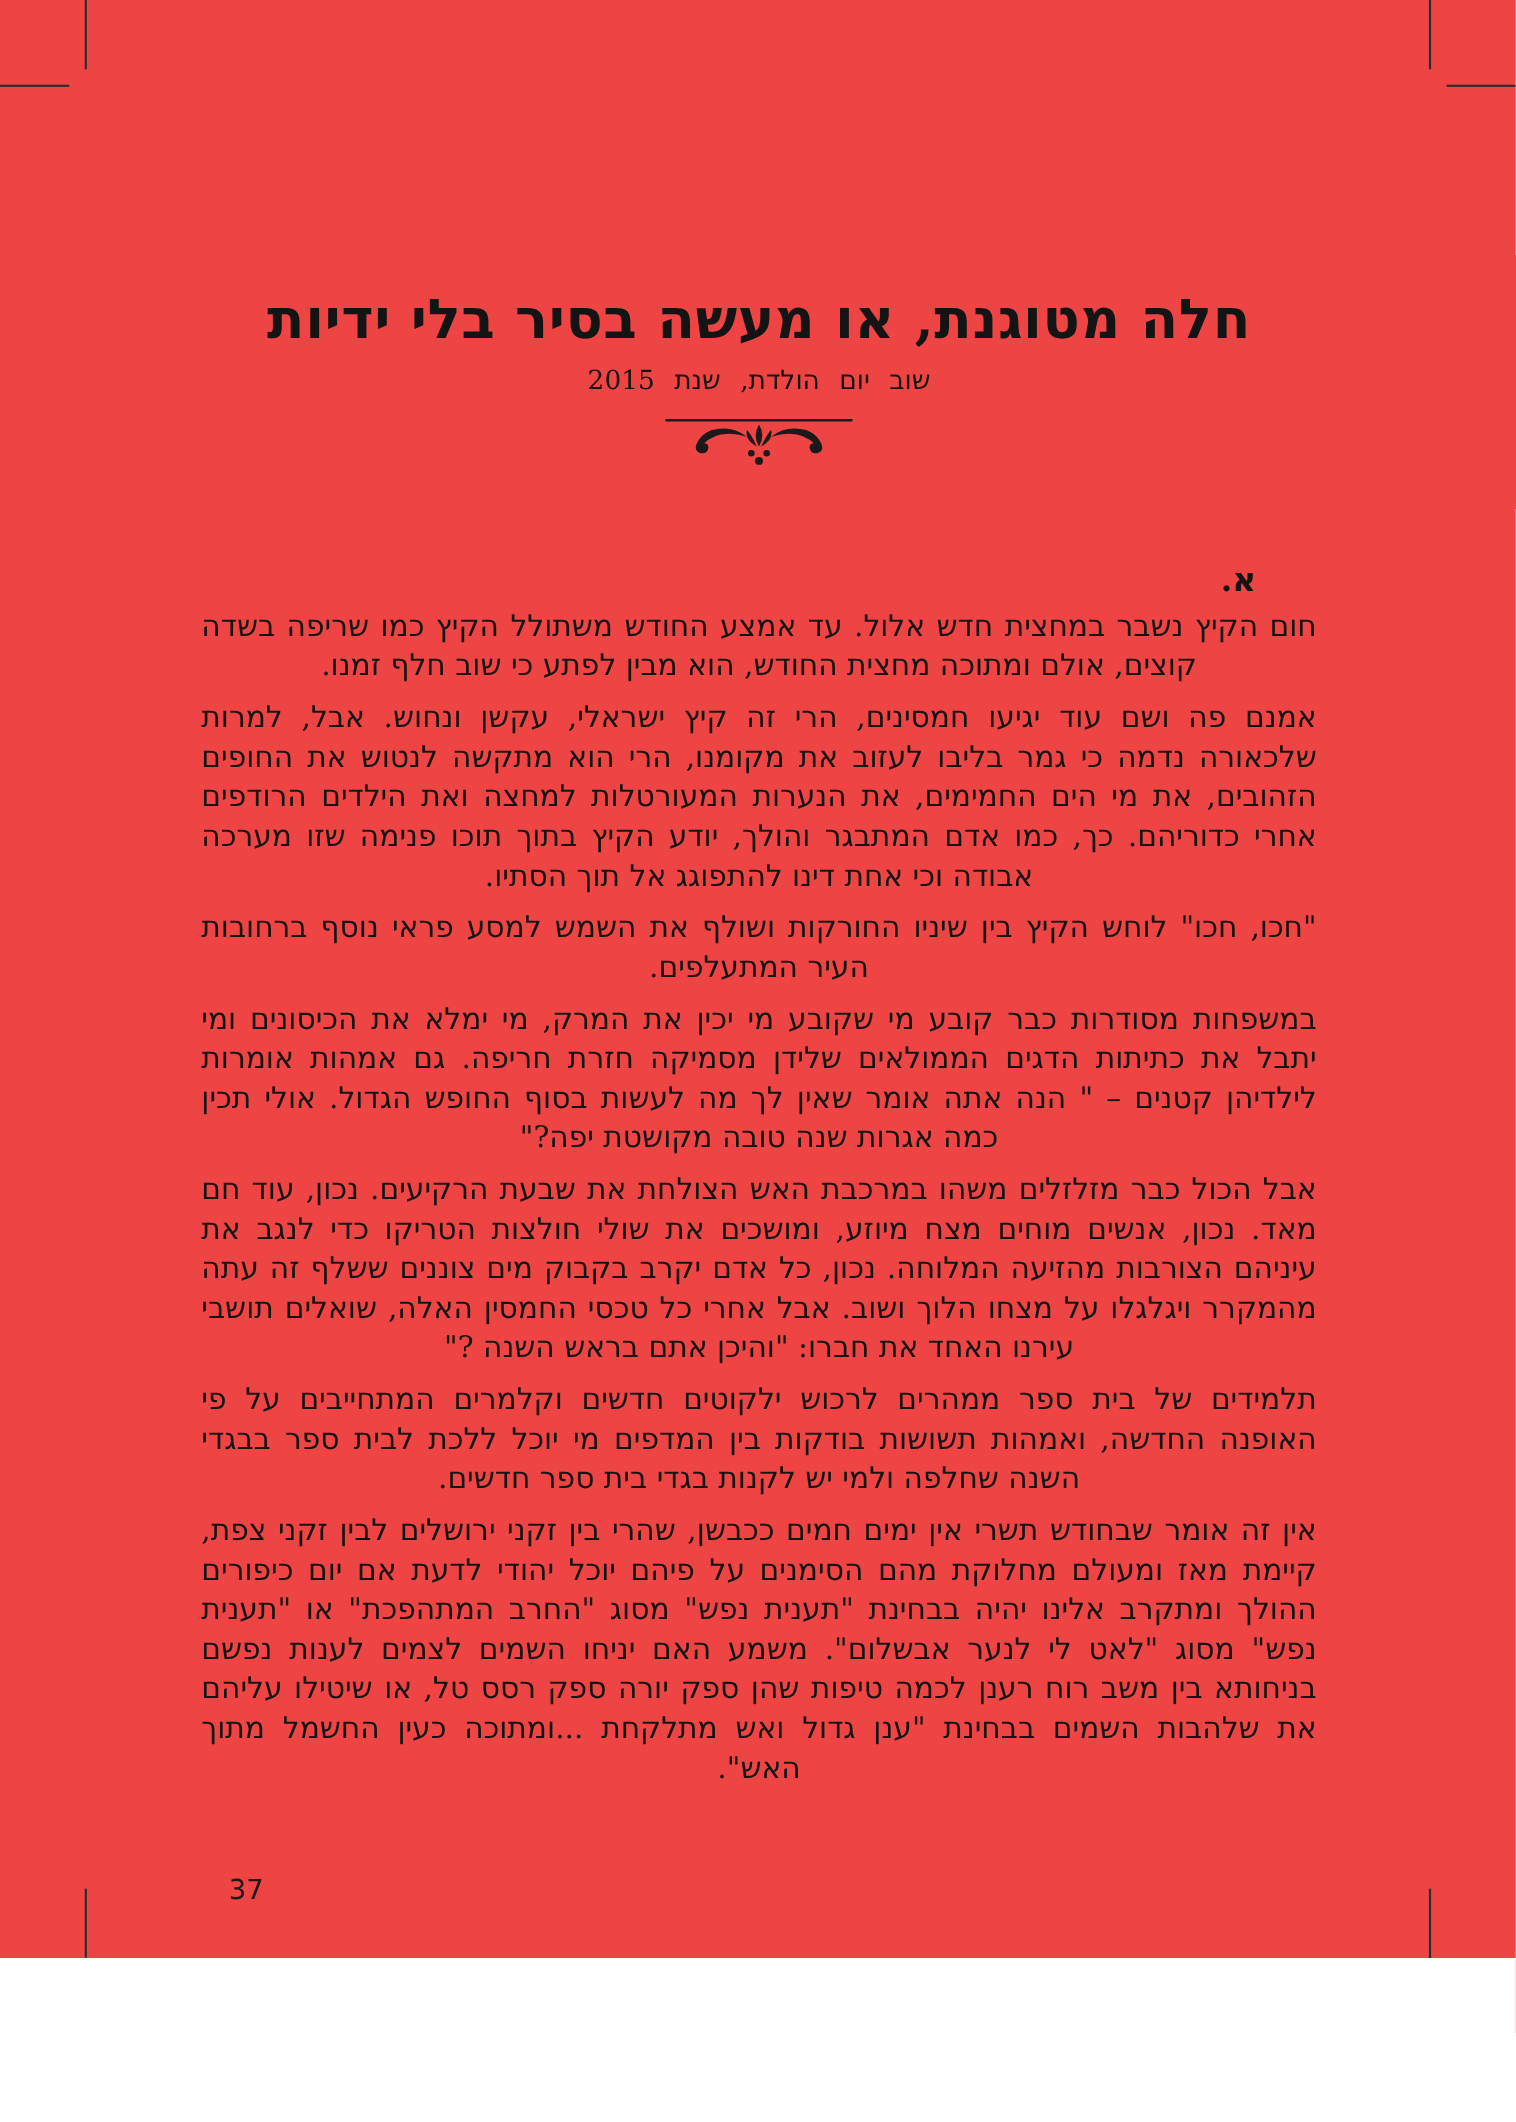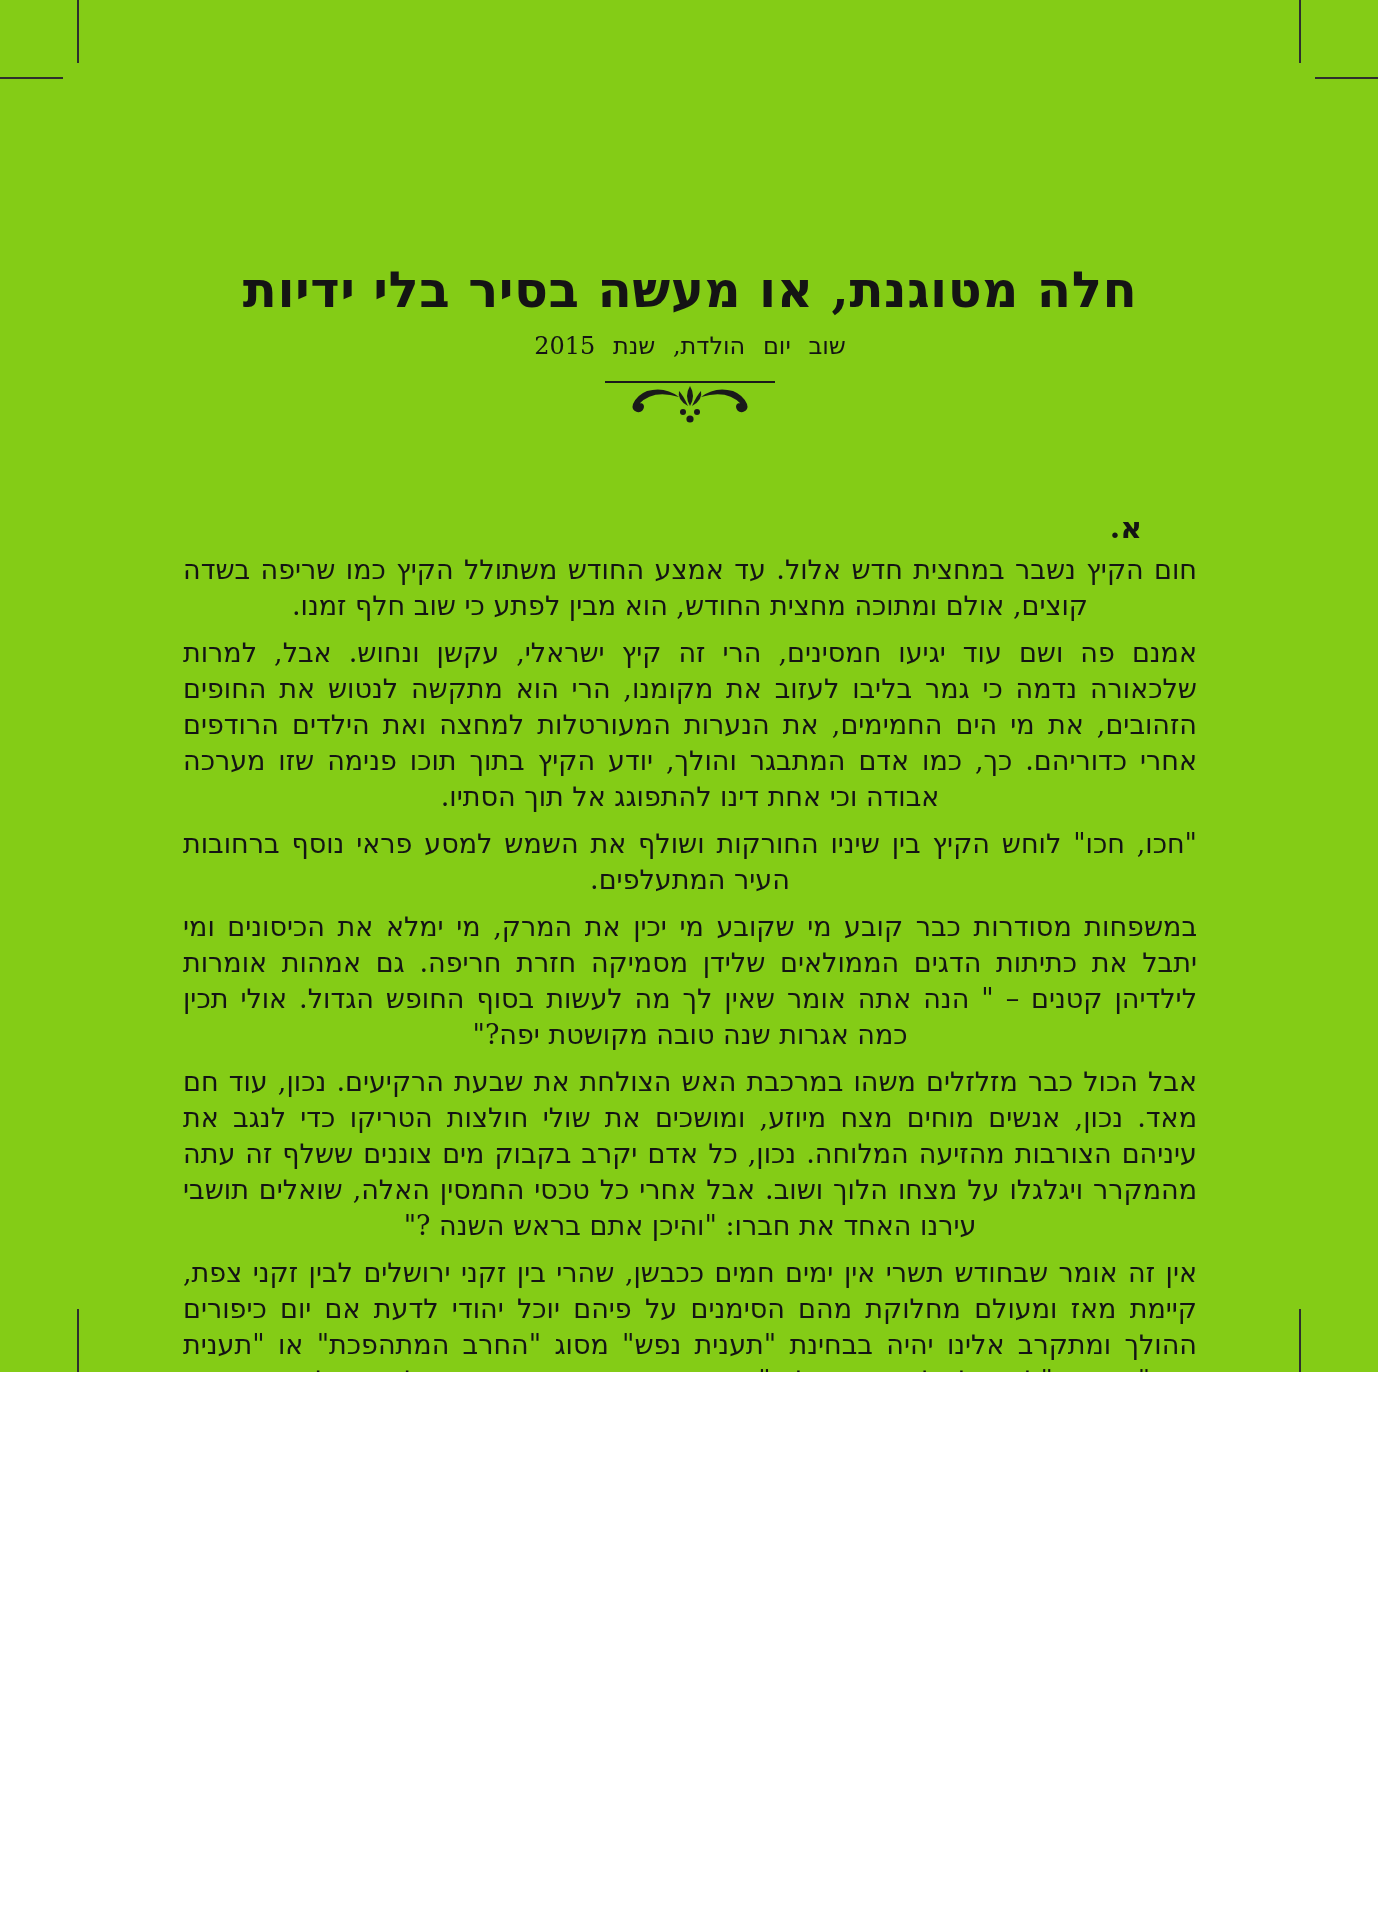--- a/index.html
+++ b/index.html
@@ -3,22 +3,22 @@
 <meta charset="utf-8">
 <style>
   html, body {
     margin: 0;
     padding: 0;
     background: #ffffff;
   }
   .page {
     position: relative;
     width: 1378px;
-    height: 1372px;
-    background: #84cc16;
+    height: 1780px;
+    background: #ef4444;
     overflow: hidden;
     font-family: "DejaVu Serif", "DejaVu Sans", serif;
     color: #141414;
   }
 
   
   .crop {
     position: absolute;
     background: #2e2e2e;
   }
@@ -147,20 +147,21 @@
     </div>
 
     <div class="section-marker">א.</div>
 
     <div class="body-text">
       <p>חום הקיץ נשבר במחצית חדש אלול. עד אמצע החודש משתולל הקיץ כמו שריפה בשדה קוצים, אולם ומתוכה מחצית החודש, הוא מבין לפתע כי שוב חלף זמנו.</p>
       <p>אמנם פה ושם עוד יגיעו חמסינים, הרי זה קיץ ישראלי, עקשן ונחוש. אבל, למרות שלכאורה נדמה כי גמר בליבו לעזוב את מקומנו, הרי הוא מתקשה לנטוש את החופים הזהובים, את מי הים החמימים, את הנערות המעורטלות למחצה ואת הילדים הרודפים אחרי כדוריהם. כך, כמו אדם המתבגר והולך, יודע הקיץ בתוך תוכו פנימה שזו מערכה אבודה וכי אחת דינו להתפוגג אל תוך הסתיו.</p>
       <p>"חכו, חכו" לוחש הקיץ בין שיניו החורקות ושולף את השמש למסע פראי נוסף ברחובות העיר המתעלפים.</p>
       <p>במשפחות מסודרות כבר קובע מי שקובע מי יכין את המרק, מי ימלא את הכיסונים ומי יתבל את כתיתות הדגים הממולאים שלידן מסמיקה חזרת חריפה. גם אמהות אומרות לילדיהן קטנים – " הנה אתה אומר שאין לך מה לעשות בסוף החופש הגדול. אולי תכין כמה אגרות שנה טובה מקושטת יפה?"</p>
       <p>אבל הכול כבר מזלזלים משהו במרכבת האש הצולחת את שבעת הרקיעים. נכון, עוד חם מאד. נכון, אנשים מוחים מצח מיוזע, ומושכים את שולי חולצות הטריקו כדי לנגב את עיניהם הצורבות מהזיעה המלוחה. נכון, כל אדם יקרב בקבוק מים צוננים ששלף זה עתה מהמקרר ויגלגלו על מצחו הלוך ושוב. אבל אחרי כל טכסי החמסין האלה, שואלים תושבי עירנו האחד את חברו: "והיכן אתם בראש השנה ?"</p>
+      <p>תלמידים של בית ספר ממהרים לרכוש ילקוטים חדשים וקלמרים המתחייבים על פי האופנה החדשה, ואמהות תשושות בודקות בין המדפים מי יוכל ללכת לבית ספר בבגדי השנה שחלפה ולמי יש לקנות בגדי בית ספר חדשים.</p>
       <p>אין זה אומר שבחודש תשרי אין ימים חמים ככבשן, שהרי בין זקני ירושלים לבין זקני צפת, קיימת מאז ומעולם מחלוקת מהם הסימנים על פיהם יוכל יהודי לדעת אם יום כיפורים ההולך ומתקרב אלינו יהיה בבחינת "תענית נפש" מסוג "החרב המתהפכת" או "תענית נפש" מסוג "לאט לי לנער אבשלום". משמע האם יניחו השמים לצמים לענות נפשם בניחותא בין משב רוח רענן לכמה טיפות שהן ספק יורה ספק רסס טל, או שיטילו עליהם את שלהבות השמים בבחינת "ענן גדול ואש מתלקחת ...ומתוכה כעין החשמל מתוך האש".</p>
     </div>
 
   </div>
 
   <div class="page-number">37</div>
 
 </div>
 
 </body></html>

